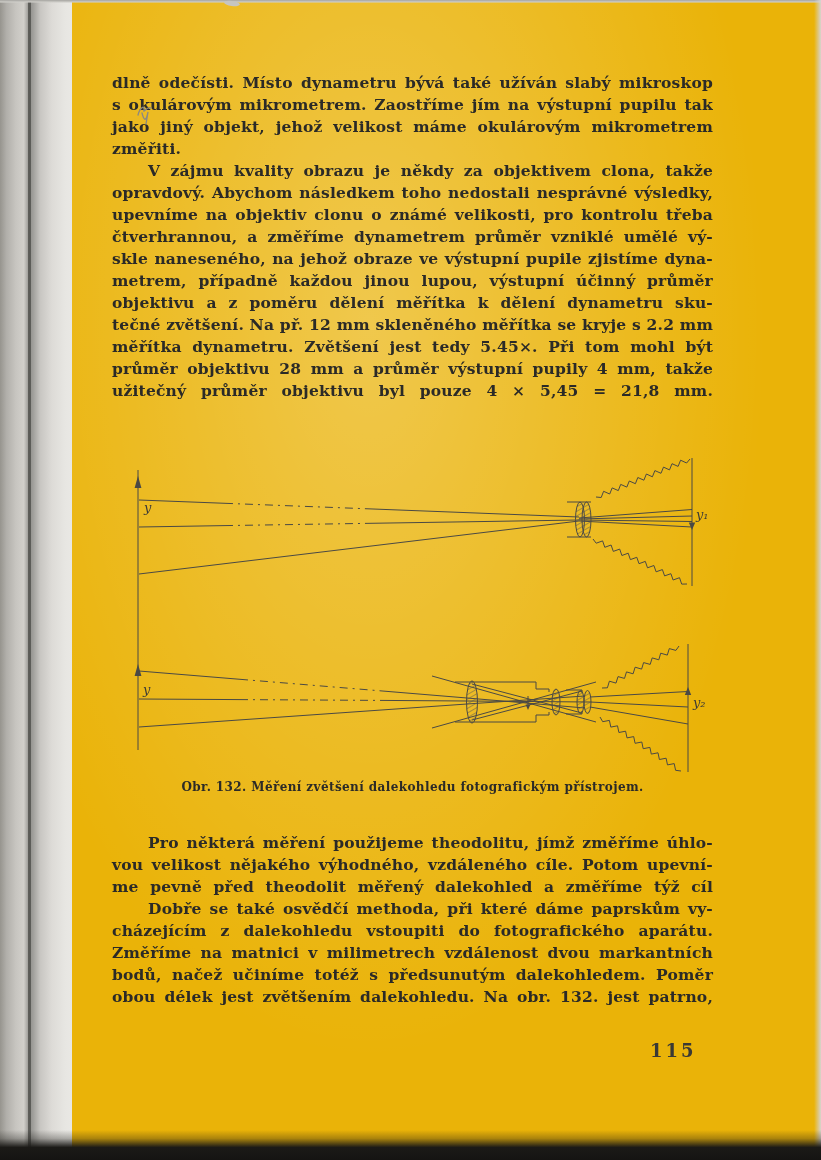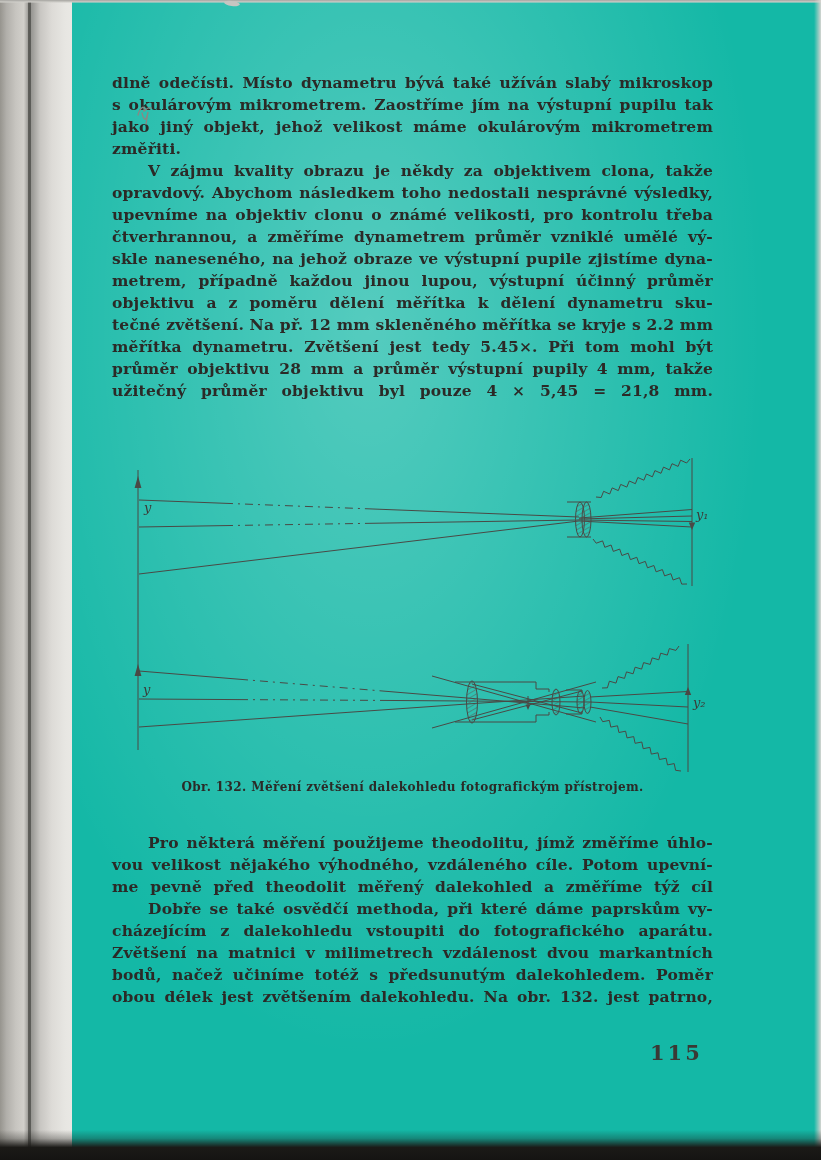--- a/index.html
+++ b/index.html
@@ -1,16 +1,16 @@
 <!DOCTYPE html>
 <html><head>
 <meta charset="utf-8">
 <style>
   html,body{margin:0;padding:0;background:#777;}
-  .scan{position:relative;width:821px;height:1160px;background:#14b8a6;overflow:hidden;
+  .scan{position:relative;width:821px;height:1160px;background:#eab308;overflow:hidden;
         font-family:"DejaVu Serif","Liberation Serif",serif;}
   .paper-light{position:absolute;inset:0;background:radial-gradient(ellipse at 45% 28%, rgba(255,255,255,0.28), rgba(255,255,255,0) 62%);pointer-events:none;}
   .gutter{position:absolute;left:0;top:0;bottom:0;width:72px;
           background:linear-gradient(90deg,#96948e 0%,#b1afaa 9%,#c7c5c0 22%,#d2d0cb 33%,#8f8e8a 41%,#a09f9b 46%,#c8c6c2 56%,#dddbd7 72%,#e7e6e2 90%,#e9e8e4 100%);}
   .gutter-line{position:absolute;left:28px;top:0;bottom:0;width:3px;background:rgba(74,73,69,0.75);}
   .top-edge{position:absolute;left:0;right:0;top:0;height:3px;background:linear-gradient(180deg,#a5a4a0,#cfcec9 70%,rgba(207,206,201,0));}
   .right-edge{position:absolute;right:0;top:0;bottom:0;width:7px;background:linear-gradient(270deg,#d6d4d0,rgba(214,212,208,0));}
   .bottom-band{position:absolute;left:0;right:0;bottom:0;height:30px;
                background:linear-gradient(180deg,rgba(25,24,21,0) 0%,rgba(25,24,21,0.3) 28%,#1b1a17 58%,#151412 100%);}
   .smudge{position:absolute;left:224px;top:1px;width:16px;height:5px;background:#c6c5c1;border-radius:50%;transform:rotate(8deg);}
@@ -20,21 +20,21 @@
   #text-upper{top:72px;}
   #text-lower{top:832px;}
   .line{height:22px;line-height:22px;text-align:justify;text-align-last:justify;white-space:normal;}
   .line.left{text-align:left;text-align-last:left;}
   .line.indent{text-indent:36px;}
 
   .figure-svg{position:absolute;left:130px;top:450px;}
   .caption{position:absolute;left:112px;top:780px;width:601px;text-align:center;
            color:#2b2a27;font-weight:bold;font-size:12px;letter-spacing:0.4px;}
   .pagenum{position:absolute;left:650px;top:1040px;width:70px;color:#3a3935;
-           font-weight:bold;font-size:21px;letter-spacing:3px;}
+           font-weight:bold;font-size:18px;letter-spacing:3px;}
   .annotation-svg{position:absolute;left:134px;top:100px;}
   .fig-label{font-family:"DejaVu Serif",serif;font-style:italic;font-size:13px;fill:#3c3b37;}
 </style>
 </head>
 <body>
 
 <div class="scan">
   <div class="paper-light"></div>
   <div class="gutter"></div>
   <div class="gutter-line"></div>
@@ -135,21 +135,21 @@
   </svg>
 
   <div class="caption">Obr. 132. Měření zvětšení dalekohledu fotografickým přístrojem.</div>
 
   <div class="text-block" id="text-lower">
       <div class="line indent">Pro některá měření použijeme theodolitu, jímž změříme úhlo-</div>
       <div class="line">vou velikost nějakého výhodného, vzdáleného cíle. Potom upevní-</div>
       <div class="line">me pevně před theodolit měřený dalekohled a změříme týž cíl</div>
       <div class="line indent">Dobře se také osvědčí methoda, při které dáme paprskům vy-</div>
       <div class="line">cházejícím z dalekohledu vstoupiti do fotografického aparátu.</div>
-      <div class="line">Zvětšení na matnici v milimetrech vzdálenost dvou markantních</div>
+      <div class="line">Změříme na matnici v milimetrech vzdálenost dvou markantních</div>
       <div class="line">bodů, načež učiníme totéž s předsunutým dalekohledem. Poměr</div>
       <div class="line">obou délek jest zvětšením dalekohledu. Na obr. 132. jest patrno,</div>
     </div>
 
   <div class="pagenum">115</div>
 
   <svg class="annotation-svg" width="32" height="32" viewBox="0 0 32 32">
     <g stroke="#8a8883" stroke-width="1.3" fill="none" stroke-linecap="round">
       <path d="M4,15 C6,7 11,5 10,10 C9,14 13,6 17,8"></path>
       <path d="M8,13 C10,21 12,22 14,12 L12,24"></path>

